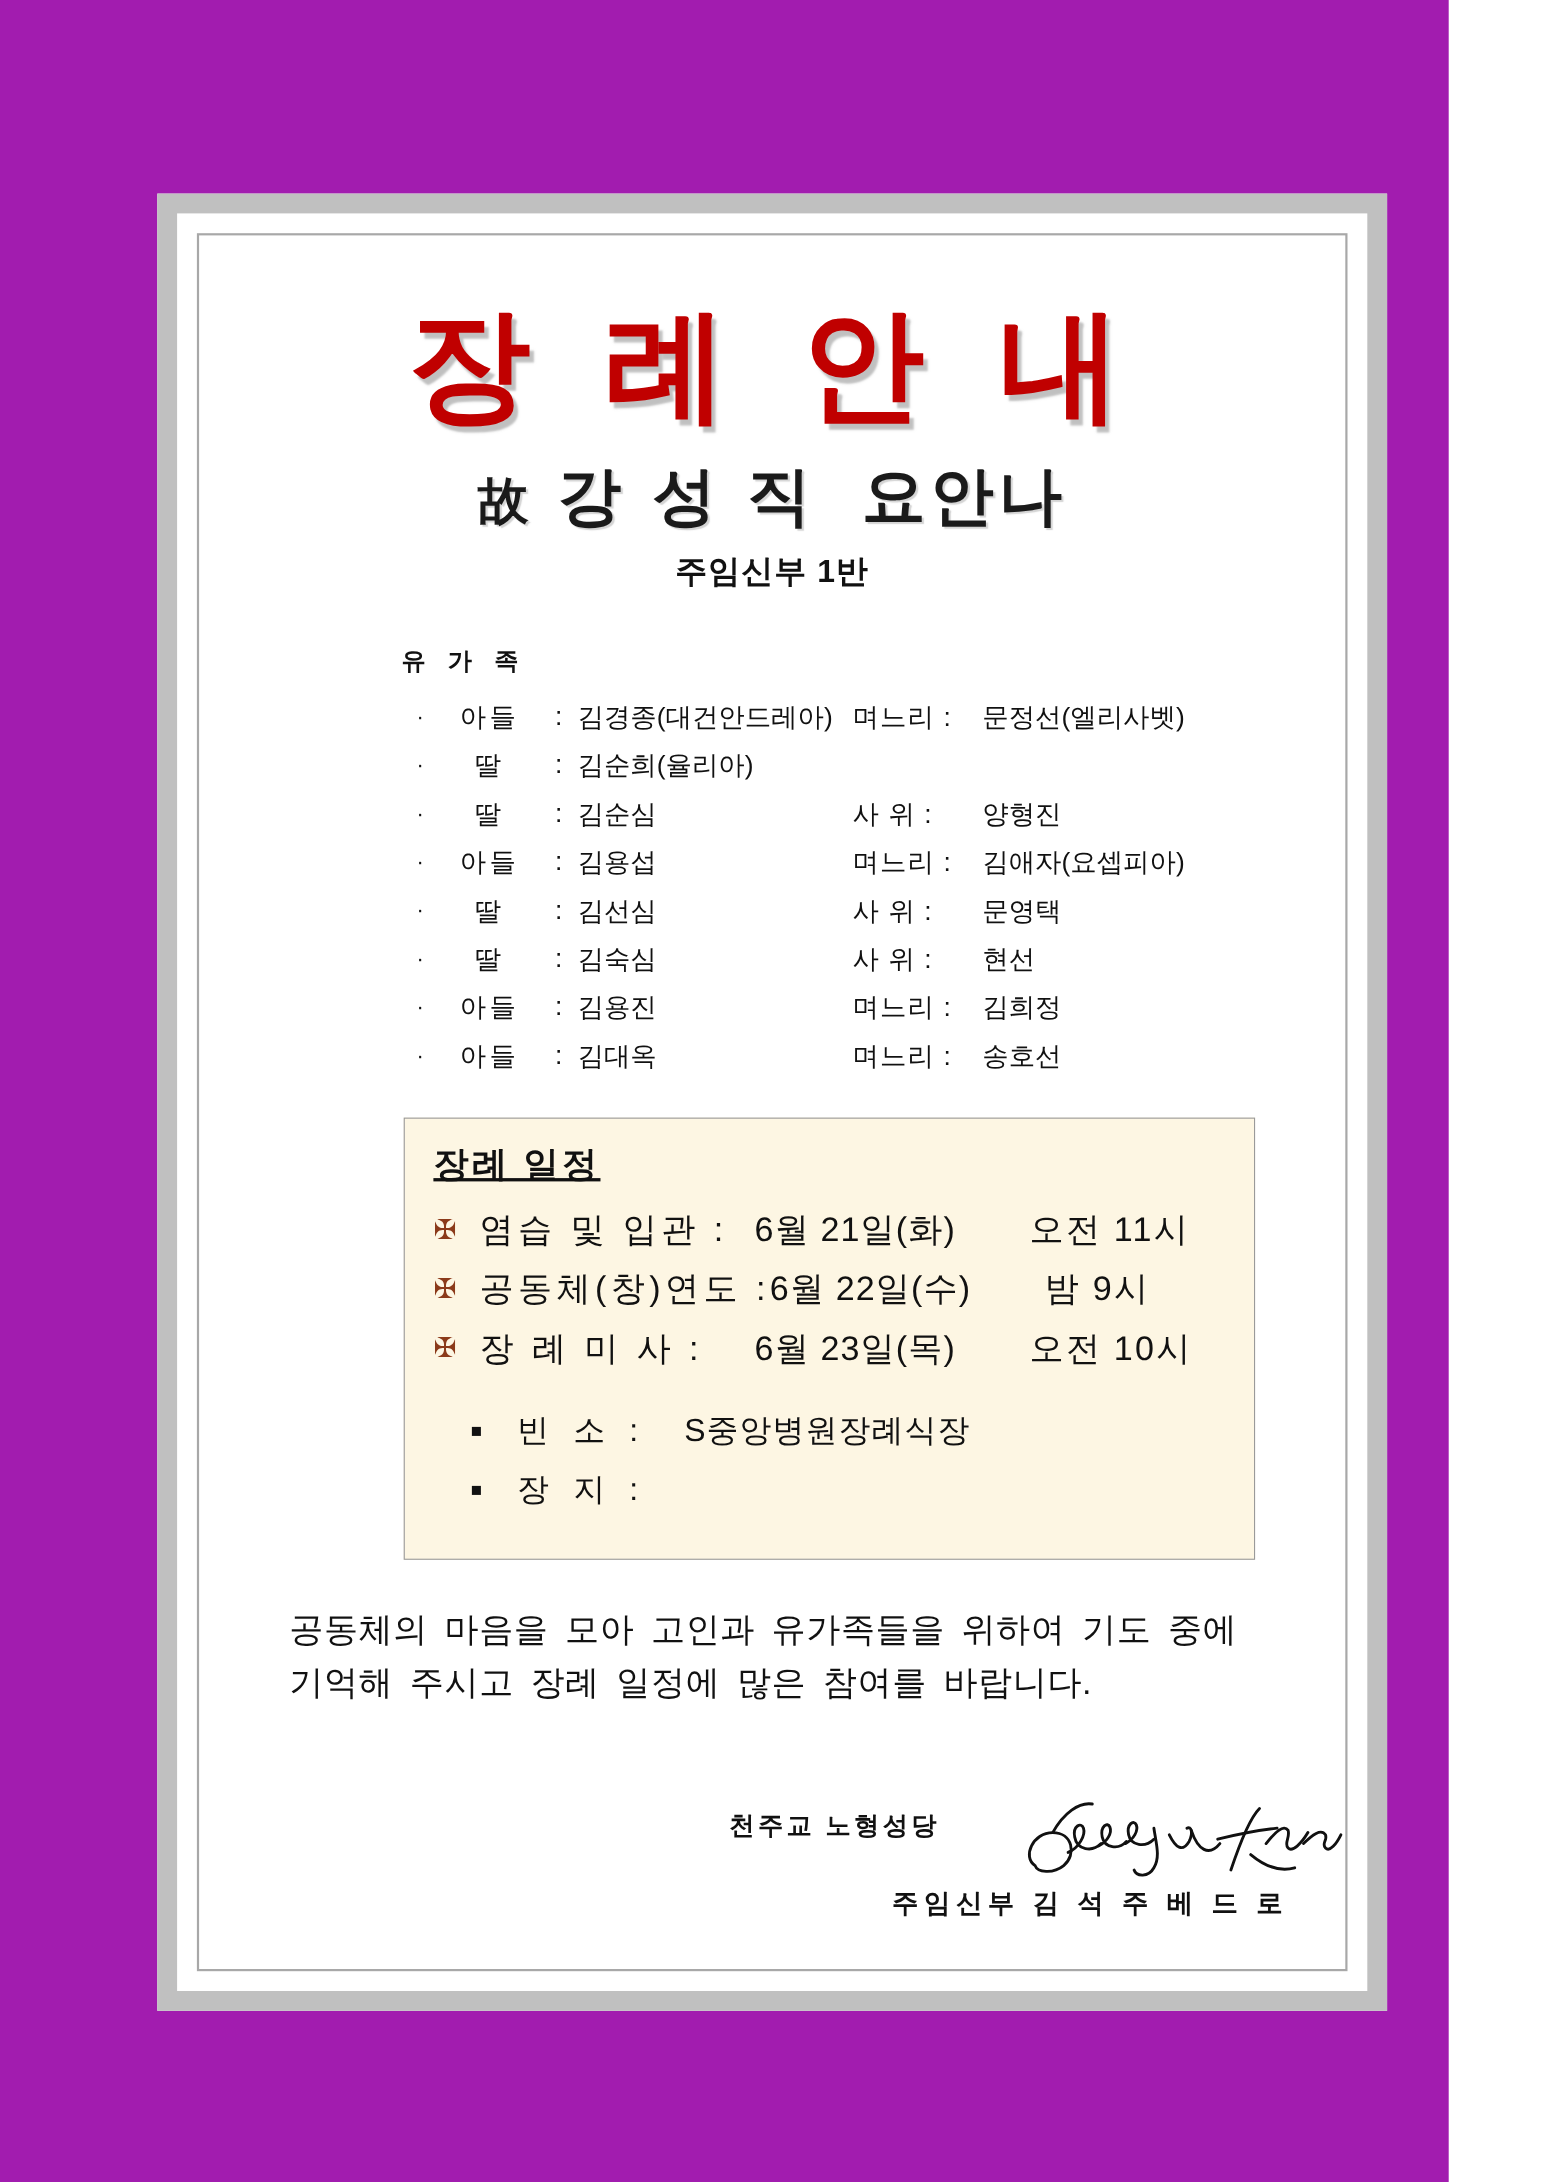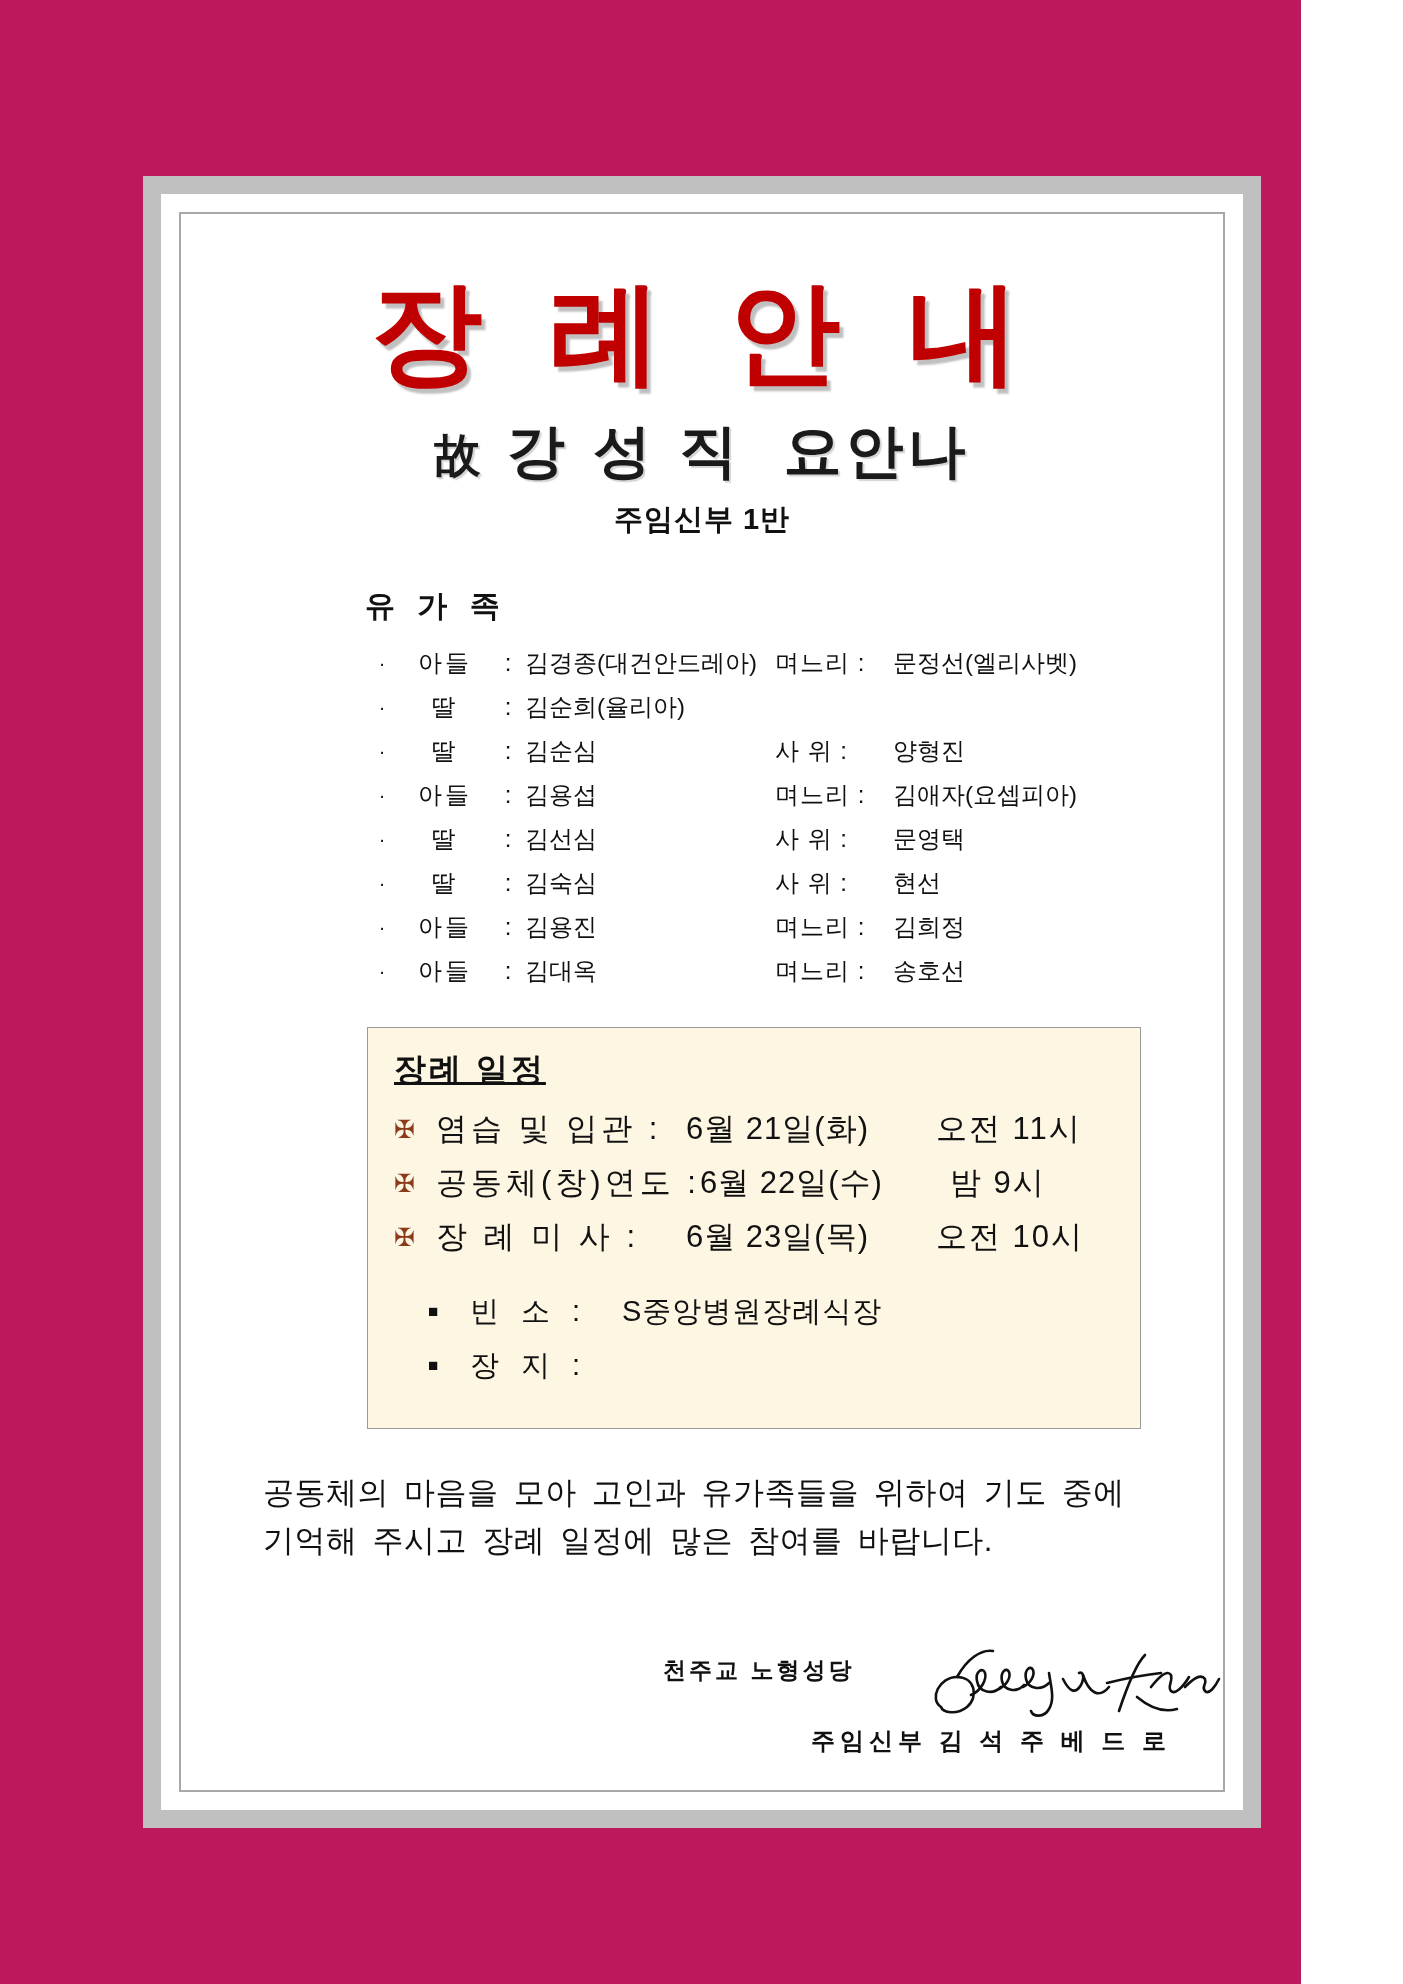--- a/index.html
+++ b/index.html
@@ -13,21 +13,22 @@
     font-family: "Liberation Sans", sans-serif;
     -webkit-font-smoothing: antialiased;
   }
 
   
   .page {
     position: absolute;
     left: 0; top: 0;
     width: 1301px;
     height: 1984px;
-    background: #be185d;
+    background: #a21caf;
+    padding-left: 16px;
   }
   .outer-border {
     position: absolute;
     left: 143px;
     top: 176px;
     width: 1118px;
     height: 1652px;
     background: #ffffff;
     border: 18px solid #c0c0c0;
     box-sizing: border-box;
@@ -89,21 +90,21 @@
     letter-spacing: 1px;
     margin-top: 16px;
   }
 
   
   .family {
     margin: 46px 0 0 0;
     padding-left: 132px;
   }
   .family-heading {
-    font-size: 30px;
+    font-size: 22px;
     font-weight: bold;
     color: #111;
     letter-spacing: 7px;
     margin-bottom: 14px;
   }
   table.family-table {
     border-collapse: collapse;
     font-size: 24px;
     color: #111;
   }

